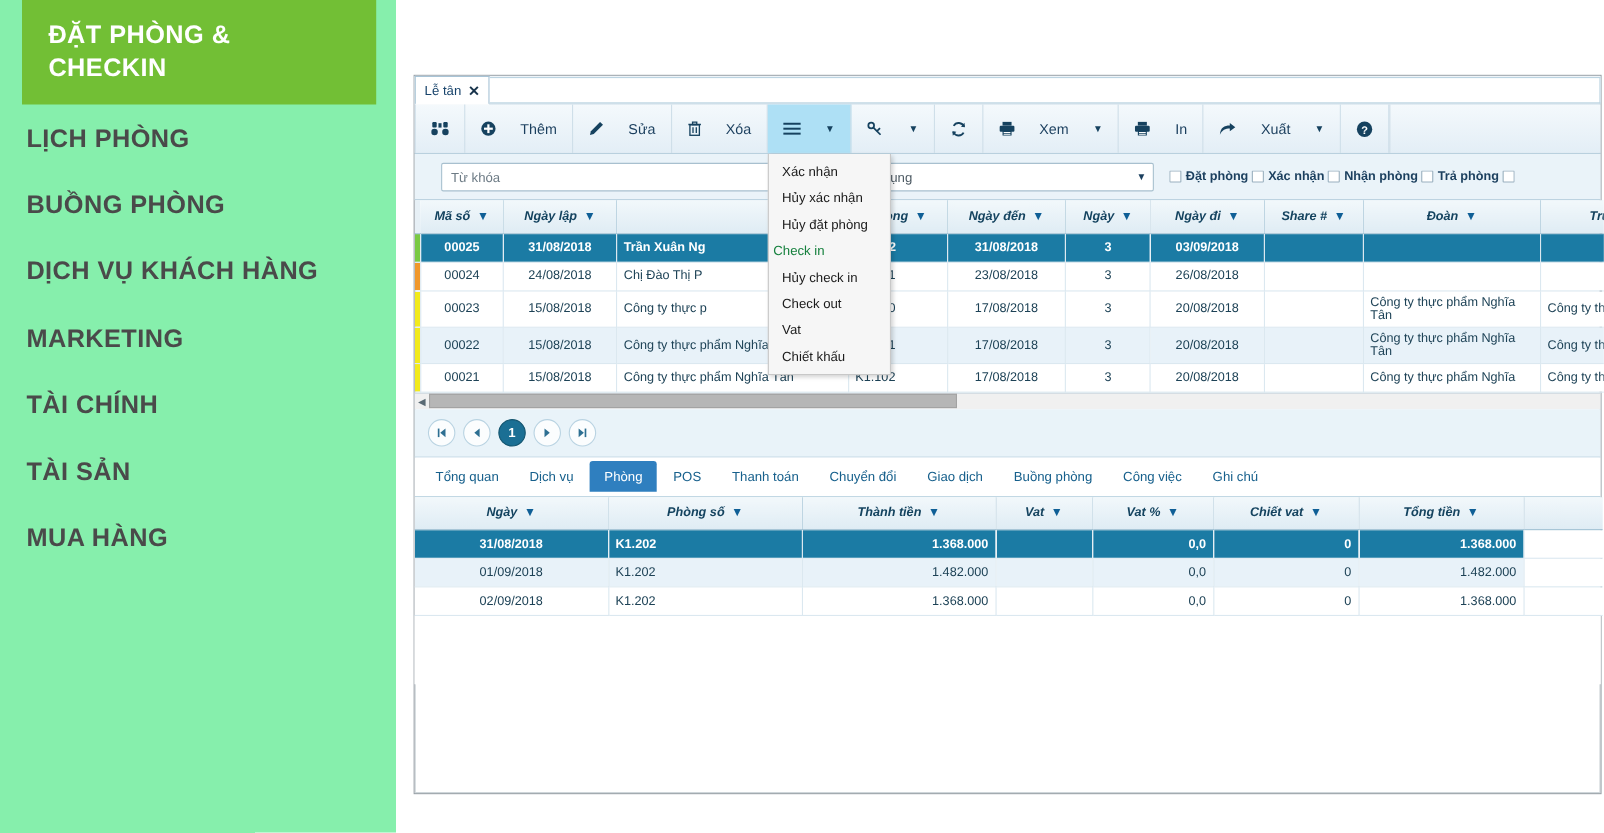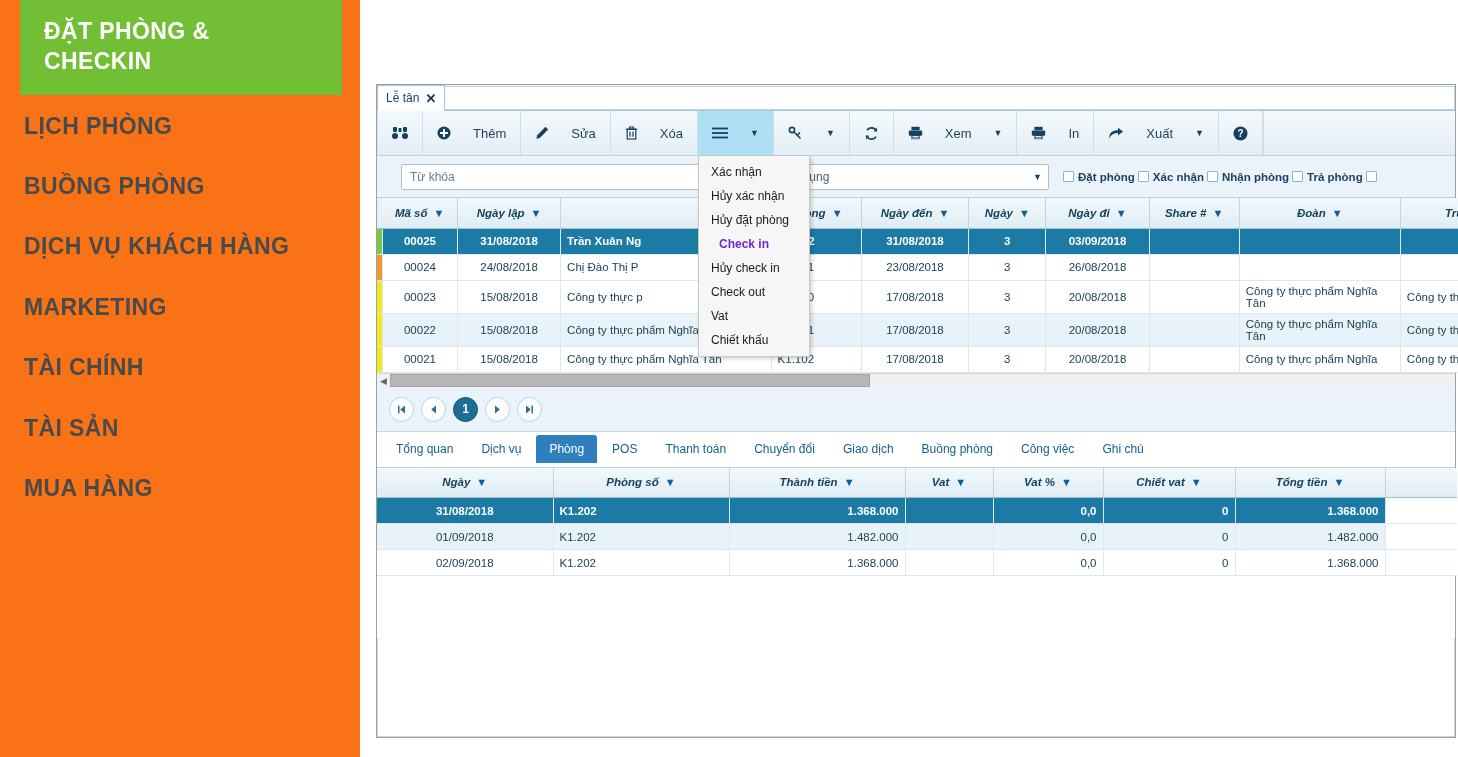--- a/index.html
+++ b/index.html
@@ -8,35 +8,35 @@
     width:1458px; height:757px;
     background:#ffffff;
     font-family:"Liberation Sans", sans-serif;
     overflow:hidden;
     position:relative;
   }
 
   
   #sidebar {
     position:absolute; left:0; top:0; width:360px; height:757px;
-    background:#f97316;
+    background:#86efac;
   }
   .side-item {
     padding:16px 24px 14px 24px;
     font-size:23px; font-weight:bold; letter-spacing:.4px;
     color:#4a4a4a; line-height:1.32;
   }
   .side-item.active {
     background:#72bf35; color:#ffffff;
     margin:0 18px 0 20px; padding:16px 24px 18px 24px;
   }
 
   
   #app {
-    position:absolute; left:376px; top:84px; width:1080px; height:654px;
+    position:absolute; left:376px; top:68px; width:1080px; height:654px;
     background:#ffffff;
     border:1px solid #9aa2a8;
     box-shadow:0 0 0 1px #cfd6da inset;
   }
 
   
   #tabstrip {
     height:26px; background:#eef4f8;
     border-bottom:1px solid #a8c4d6;
     display:flex; align-items:flex-end;
@@ -249,21 +249,21 @@
             </g>
           </svg>
       </span>
       <span class="caret">▼</span>
 
       <div id="dropdown" style="position:absolute; left:0; top:45px; width:112px; background:#f6f6f6;
            border:1px solid #c8c8c8; border-top:none; box-shadow:2px 2px 4px rgba(0,0,0,.18); z-index:50; padding:4px 0;">
         <div style="padding:5px 12px; font-size:12px; color:#1a1a1a;">Xác nhận</div>
         <div style="padding:5px 12px; font-size:12px; color:#1a1a1a;">Hủy xác nhận</div>
         <div style="padding:5px 12px; font-size:12px; color:#1a1a1a;">Hủy đặt phòng</div>
-        <div style="padding:5px 20px; font-size:12px; color:#6d28d9;font-weight:bold;">Check in</div>
+        <div style="padding:5px 4px; font-size:12px; color:#15803d;">Check in</div>
         <div style="padding:5px 12px; font-size:12px; color:#1a1a1a;">Hủy check in</div>
         <div style="padding:5px 12px; font-size:12px; color:#1a1a1a;">Check out</div>
         <div style="padding:5px 12px; font-size:12px; color:#1a1a1a;">Vat</div>
         <div style="padding:5px 12px; font-size:12px; color:#1a1a1a;">Chiết khấu</div>
       </div>
     </div>
 
     <div class="tb-btn">
       <span class="tb-ico">
         <svg width="16" height="14" viewBox="0 0 16 14">

